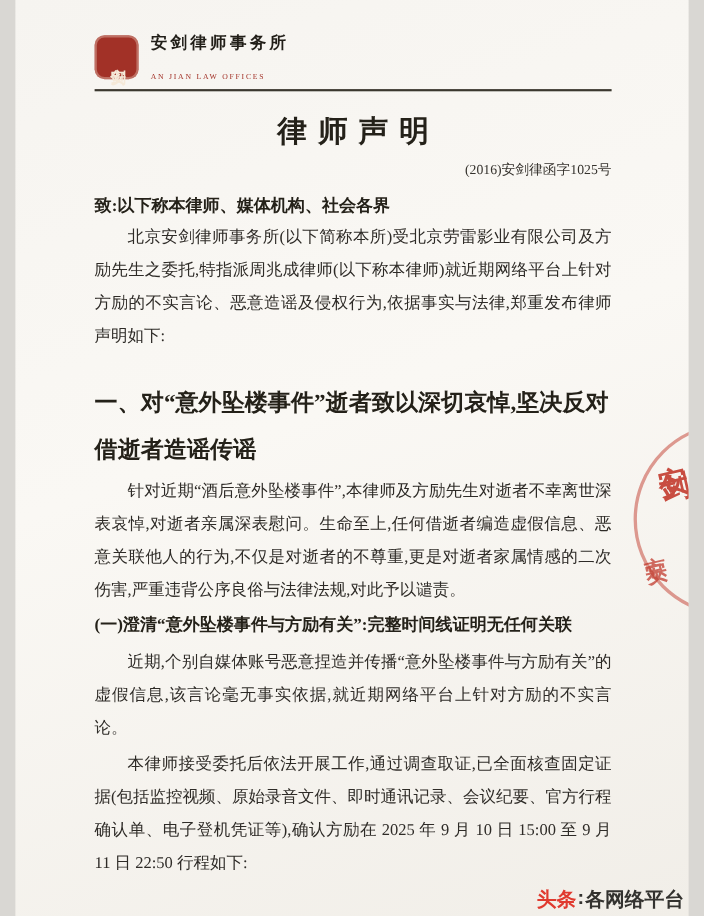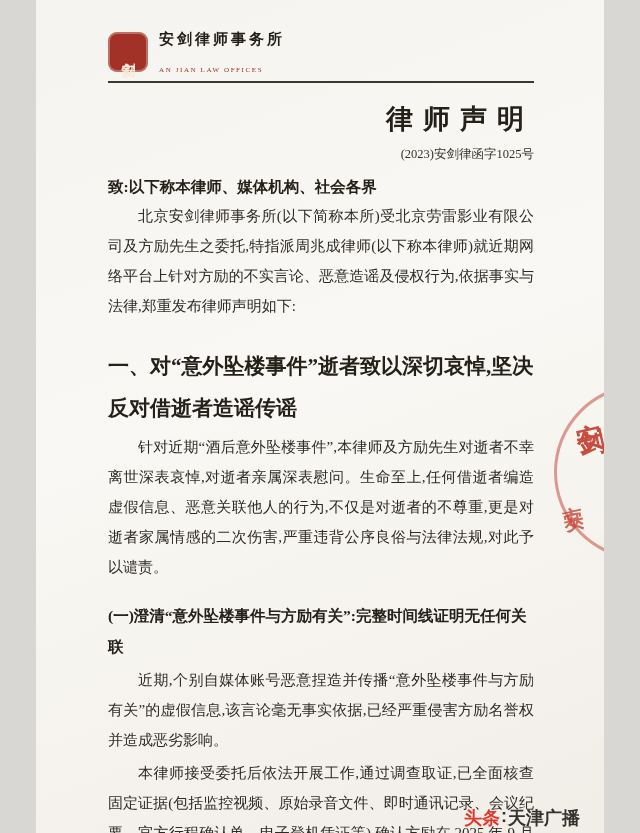--- a/index.html
+++ b/index.html
@@ -1,19 +1,19 @@
 <!DOCTYPE html>
 <html><head>
 <meta charset="utf-8">
 <style>
   * { box-sizing: border-box; }
   html, body { margin: 0; padding: 0; background: #d9d7d3; }
 
   .page {
-    width: 568px;
+    width: 612px;
     height: 833px;
     margin: 0 auto;
     position: relative;
     overflow: hidden;
     background: linear-gradient(160deg, #f6f4f0 0%, #faf8f4 45%, #f1eee8 100%);
     color: #2c2a27;
     font-family: "Liberation Serif", "DejaVu Serif", serif;
   }
 
   .content { position: relative; padding: 30px 70px 0 72px; }
@@ -31,36 +31,36 @@
     letter-spacing: 1px;
     box-shadow: inset 0 0 0 2px rgba(245,233,216,.35);
   }
   .firm-cn { font-size: 15px; font-weight: 700; letter-spacing: 3px; color: #211e18; }
   .firm-en { font-size: 7px; color: #a23127; letter-spacing: 1.6px; margin-top: 17px; }
   .header-rule { height: 2px; background: #3b382f; margin-top: 7px; }
 
   
   .doc-title {
     margin: 18px 0 0;
-    text-align: right;
+    text-align: center;
     font-size: 27px; font-weight: 700;
     letter-spacing: 10px; padding-left: 10px;
     color: #242119;
   }
   .ref-no { text-align: right; font-size: 12.5px; margin-top: 9px; color: #34312c; }
 
   
   .addressee { font-weight: 700; font-size: 15.5px; margin-top: 14px; color: #242119; }
   .para {
     font-size: 15px; line-height: 2.0;
     text-indent: 2em; text-align: justify;
     margin: 3px 0 0; color: #2e2b27;
   }
   .h-sec { font-size: 21px; font-weight: 700; line-height: 2.0; margin-top: 24px; color: #242119; }
-  .h-sub { font-size: 15.5px; font-weight: 700; line-height: 2.0; margin-top: 18px; color: #242119; }
+  .h-sub { font-size: 15.5px; font-weight: 700; line-height: 2.0; margin-top: 1px; color: #242119; }
 
   
   .side-seal { position: absolute; top: 398px; right: -4px; width: 64px; height: 160px; color: #c23b2e; pointer-events: none; }
   .side-seal .arc {
     position: absolute; right: -122px; top: -14px;
     width: 176px; height: 176px;
     border: 3px solid rgba(194, 59, 46, .5);
     border-radius: 50%;
   }
   .seal-chars-primary {
@@ -75,21 +75,21 @@
     position: absolute; right: 30px; top: 92px;
     writing-mode: vertical-rl; text-orientation: upright;
     font-size: 20px; font-weight: 700; line-height: 1;
     letter-spacing: 4px;
     transform: rotate(-13deg);
     opacity: .75;
   }
 
   
   .watermark {
-    position: absolute; right: 24px; bottom: 3px;
+    position: absolute; right: 4px; bottom: 3px;
     display: flex; align-items: flex-start;
     font-family: "Liberation Sans", "DejaVu Sans", sans-serif;
     font-weight: 700; font-size: 18px;
   }
   .wm-brand { color: #e03a2f; }
   .wm-sep { color: #33322f; margin: 0 1px; }
   .wm-account { color: #33322f; }
 </style>
 </head>
 <body>
@@ -100,39 +100,39 @@
     <div class="logo-row">
       <div class="seal">安剑</div>
       <div>
         <div class="firm-cn">安剑律师事务所</div>
         <div class="firm-en">AN JIAN LAW OFFICES</div>
       </div>
     </div>
     <div class="header-rule"></div>
 
     <h1 class="doc-title">律师声明</h1>
-    <div class="ref-no">(2023)安剑律函字1025号</div>
+    <div class="ref-no">(2016)安剑律函字1025号</div>
 
     <div class="addressee">致:以下称本律师、媒体机构、社会各界</div>
 
     <p class="para">北京安剑律师事务所(以下简称本所)受北京劳雷影业有限公司及方励先生之委托,特指派周兆成律师(以下称本律师)就近期网络平台上针对方励的不实言论、恶意造谣及侵权行为,依据事实与法律,郑重发布律师声明如下:</p>
 
     <div class="h-sec">一、对“意外坠楼事件”逝者致以深切哀悼,坚决反对借逝者造谣传谣</div>
     <p class="para">针对近期“酒后意外坠楼事件”,本律师及方励先生对逝者不幸离世深表哀悼,对逝者亲属深表慰问。生命至上,任何借逝者编造虚假信息、恶意关联他人的行为,不仅是对逝者的不尊重,更是对逝者家属情感的二次伤害,严重违背公序良俗与法律法规,对此予以谴责。</p>
 
     <div class="h-sub">(一)澄清“意外坠楼事件与方励有关”:完整时间线证明无任何关联</div>
-    <p class="para">近期,个别自媒体账号恶意捏造并传播“意外坠楼事件与方励有关”的虚假信息,该言论毫无事实依据,已经严重侵害方励名誉权并造成恶劣影响。</p>
+    <p class="para">近期,个别自媒体账号恶意捏造并传播“意外坠楼事件与方励有关”的虚假信息,该言论毫无事实依据,就近期网络平台上针对方励的不实言论。</p>
     <p class="para">本律师接受委托后依法开展工作,通过调查取证,已全面核查固定证据(包括监控视频、原始录音文件、即时通讯记录、会议纪要、官方行程确认单、电子登机凭证等),确认方励在 2025 年 9 月 10 日 15:00 至 9 月 11 日 22:50 行程如下:</p>
 
   </div>
 
   <div class="side-seal">
     <div class="arc"></div>
     <div class="seal-chars-primary">安剑</div>
     <div class="seal-chars-secondary">京安</div>
   </div>
 
   <div class="watermark">
     <span class="wm-brand">头条</span>
     <span class="wm-sep">:</span>
-    <span class="wm-account">天津广播</span>
+    <span class="wm-account">各网络平台</span>
   </div>
 </div>
 
 </body></html>

